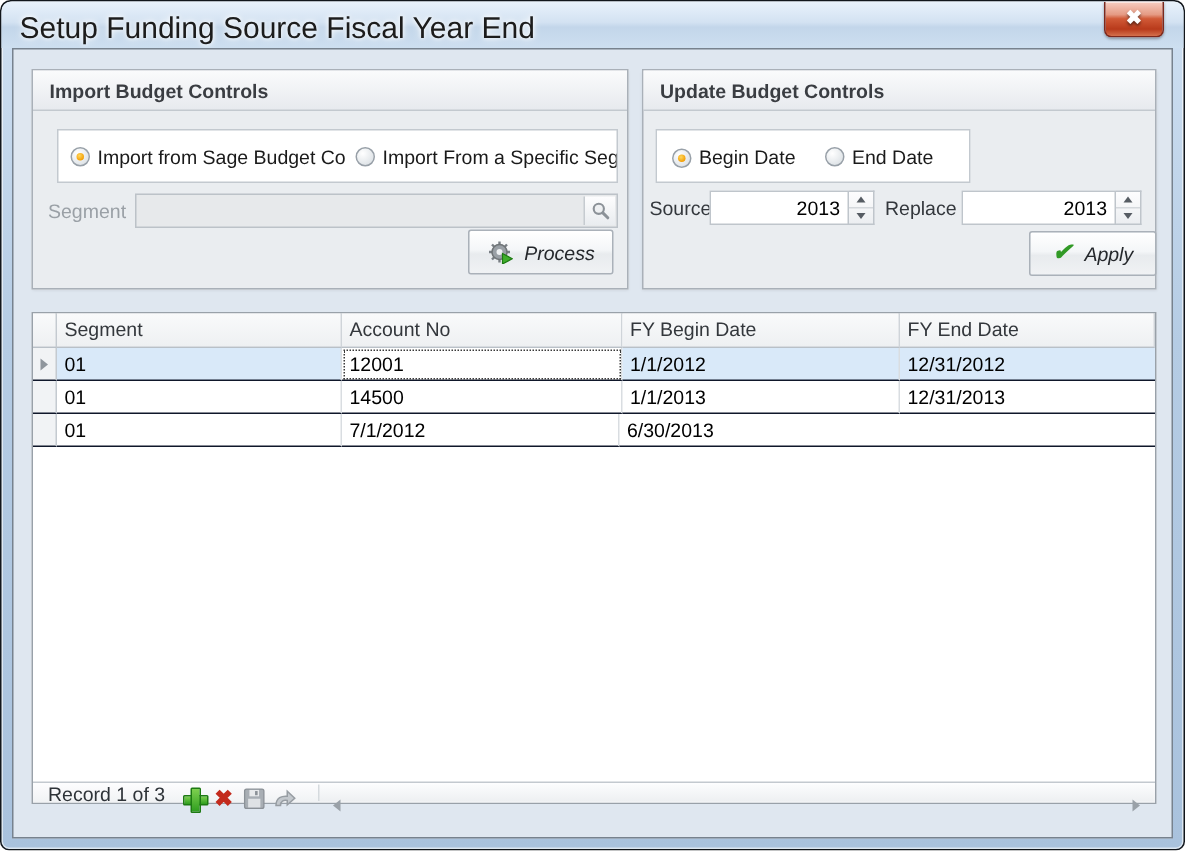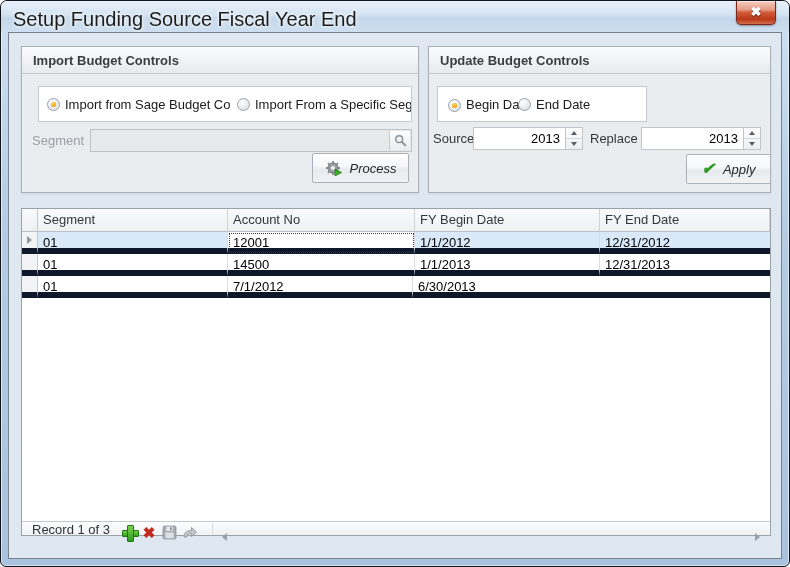--- a/index.html
+++ b/index.html
@@ -71,21 +71,21 @@
     background:linear-gradient(#7ed04f, #2f9e1f); border:1px solid #1d7a12; border-radius:1px; }
   .x-glyph { color:#c32a1c; font-size:15px; font-weight:bold; line-height:15px; }
   
   .grid { position:absolute; left:12px; top:175px; width:750px; height:328px;
     border:1px solid #99a1a9; background:#fff; display:flex; flex-direction:column; }
   .g-row { display:flex; height:22px; flex:none; }
   .g-header { height:23px; }
   .g-header .g-cell { background:linear-gradient(#f9fafb, #eef0f2); border-right:1px solid #cfd4d9;
     border-bottom:1px solid #b9c0c7; color:#33373c; line-height:22px; }
   .g-cell { font-size:13px; padding-left:5px; line-height:21px; color:#000;
-    border-right:1px solid #d9dde1; border-bottom:6px solid #0f172a; overflow:hidden; white-space:nowrap; }
+    border-right:1px solid #d9dde1; border-bottom:1px solid #0f172a; overflow:hidden; white-space:nowrap; }
   .c-ind { width:16px; padding:0; flex:none; display:flex; align-items:center; justify-content:center; }
   .g-row .c-ind { background:#f1f3f5; border-right:1px solid #c4cad0; }
   .g-header .c-ind { background:linear-gradient(#f9fafb, #eef0f2); }
   .c-seg { width:190px; flex:none; } .c-acct { width:187px; flex:none; }
   .c-beg { width:185px; flex:none; } .c-end { flex:1; border-right:none; }
   .row-selected .g-cell:not(.c-ind) { background:#d9e9f9; }
   .focus-cell { background:#fff !important; outline:1px dotted #3a3a3a; outline-offset:-2px; }
   .row-arrow { width:0; height:0; border-top:4px solid transparent; border-bottom:4px solid transparent;
     border-left:5px solid #8f969d; }
   .g-filler { flex:1; background:#fff; }
@@ -153,21 +153,21 @@
       </div>
     </div>
 
     <div class="groupbox gb-update">
       <div class="gb-header">Update Budget Controls</div>
       <div class="radio-box" style="left:8px; top:39px; width:210px; height:36px;">
         <div class="radio checked" style="left:10px;align-items:flex-end;">
           <span class="circle"></span>
           <span>Begin Date</span>
         </div>
-        <div class="radio" style="left:80px;text-align:right;">
+        <div class="radio" style="left:112px;text-align:right;">
           <span class="circle"></span>
           <span>End Date</span>
         </div>
       </div>
       <div class="field-label dark-label" style="left:4px; top:84px;">Source</div>
       <div class="spin-field" style="left:44px; top:80px; width:93px;">2013</div>
       <div class="spinner" style="left:137px; top:80px;">
         <div class="spin-up">
             <span class="tri-up"></span>
           </div>

